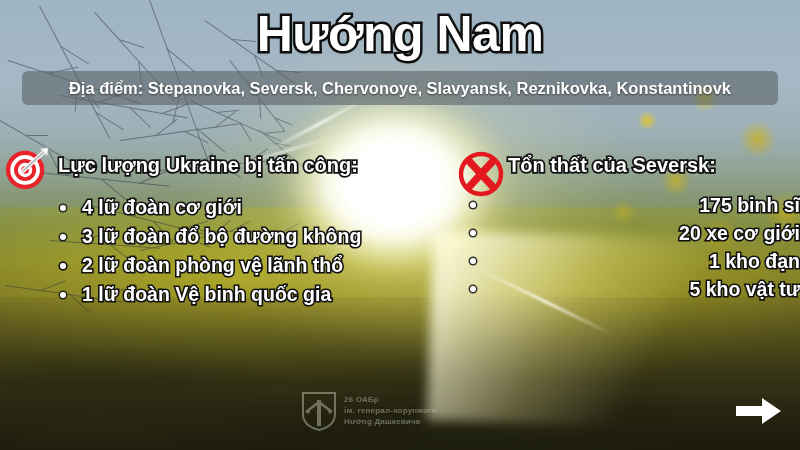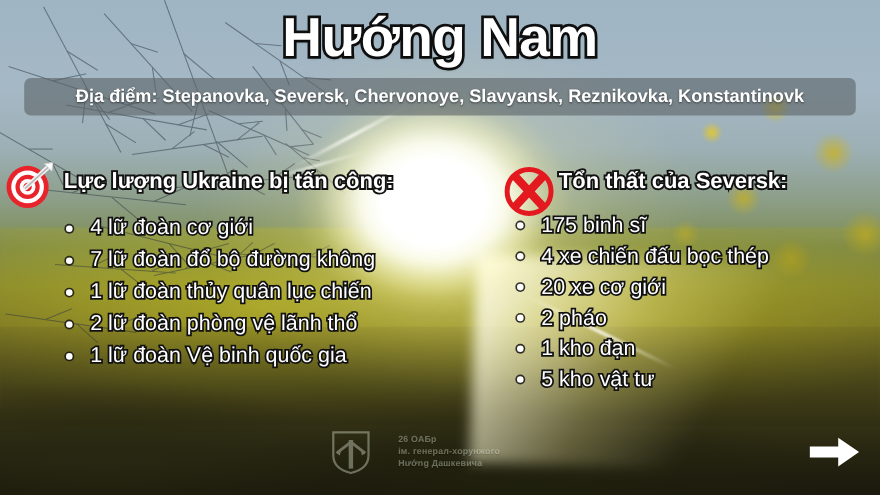--- a/index.html
+++ b/index.html
@@ -162,46 +162,46 @@
   .icon-x{
     position:absolute; left:456px; top:150px;
     width:50px; height:48px;
   }
 
   
   ul.blist{ list-style:none; }
   ul.blist li{
     position:relative;
     font-size:19.5px;
-    font-weight:normal;
+    font-weight:bold;
     color:#ffffff;
     -webkit-text-stroke:3.2px #111;
     paint-order:stroke fill;
     white-space:nowrap;
   }
   ul.blist li .dot{
     position:absolute;
     width:6px; height:6px; border-radius:50%;
     background:#fff;
     -webkit-text-stroke:0;
     box-shadow:0 0 0 1.5px rgba(20,20,20,.85);
   }
   .col-left ul.blist{ margin-top:6px; padding-left:82px; }
   .col-left ul.blist li{ line-height:29px; }
   .col-left ul.blist li .dot{ left:-22px; top:12px; }
 
   .col-right ul.blist{ margin-top:4px; padding-left:40px; }
-  .col-right ul.blist li{ line-height:28px; }
+  .col-right ul.blist li{ line-height:28px;text-align:right; }
   .col-right ul.blist li .dot{ left:-22px; top:11px; }
 
   
   .watermark{
     position:absolute;
     left:300px; top:388px;
-    display:flex; align-items:center; gap:24px;
+    display:flex; align-items:center; gap:6px;
     opacity:.38;
   }
   .wm-text{
     color:#dfe6d4;
     font-size:8px;
     font-weight:bold;
     line-height:11px;
     letter-spacing:.2px;
     white-space:nowrap;
     text-shadow:0 1px 1px rgba(0,0,0,.5);
@@ -326,36 +326,34 @@
     <circle cx="25" cy="24" r="20" fill="none" stroke="#e4191f" stroke-width="4.5"></circle>
     <path d="M13 11 L37 37 M37 11 L13 37" stroke="#e4191f" stroke-width="7.5" stroke-linecap="round"></path>
   </svg>
 
   <div class="col col-left">
     <div class="col-head">
       <span class="htext">Lực lượng Ukraine bị tấn công:</span>
     </div>
     <ul class="blist" id="left-list">
         <li><span class="dot"></span><span>4 lữ đoàn cơ giới</span></li>
-        <li><span class="dot"></span><span>7 lữ đoàn đổ bộ đường không</span></li>
-        <li><span class="dot"></span><span>1 lữ đoàn thủy quân lục chiến</span></li>
+        <li><span class="dot"></span><span>3 lữ đoàn đổ bộ đường không</span></li>
+        <li><span class="dot"></span></li>
         <li><span class="dot"></span><span>2 lữ đoàn phòng vệ lãnh thổ</span></li>
         <li><span class="dot"></span><span>1 lữ đoàn Vệ binh quốc gia</span></li>
       </ul>
   </div>
 
   <div class="col col-right">
     <div class="col-head">
       <span class="htext">Tổn thất của Seversk:</span>
     </div>
     <ul class="blist" id="right-list">
         <li><span class="dot"></span><span>175 binh sĩ</span></li>
-        <li><span class="dot"></span><span>4 xe chiến đấu bọc thép</span></li>
         <li><span class="dot"></span><span>20 xe cơ giới</span></li>
-        <li><span class="dot"></span><span>2 pháo</span></li>
         <li><span class="dot"></span><span>1 kho đạn</span></li>
         <li><span class="dot"></span><span>5 kho vật tư</span></li>
       </ul>
   </div>
 
   <div class="watermark">
     <svg width="38" height="44" viewBox="0 0 38 44">
       <path d="M3 5 L35 5 L35 26 Q35 38 19 42 Q3 38 3 26 Z" fill="none" stroke="#e8f0dd" stroke-width="2"></path>
       <rect x="17" y="12" width="4" height="26" fill="#e8f0dd"></rect>
       <path d="M19 14 L6 24 M19 14 L32 24" stroke="#e8f0dd" stroke-width="2.6" fill="none"></path>

